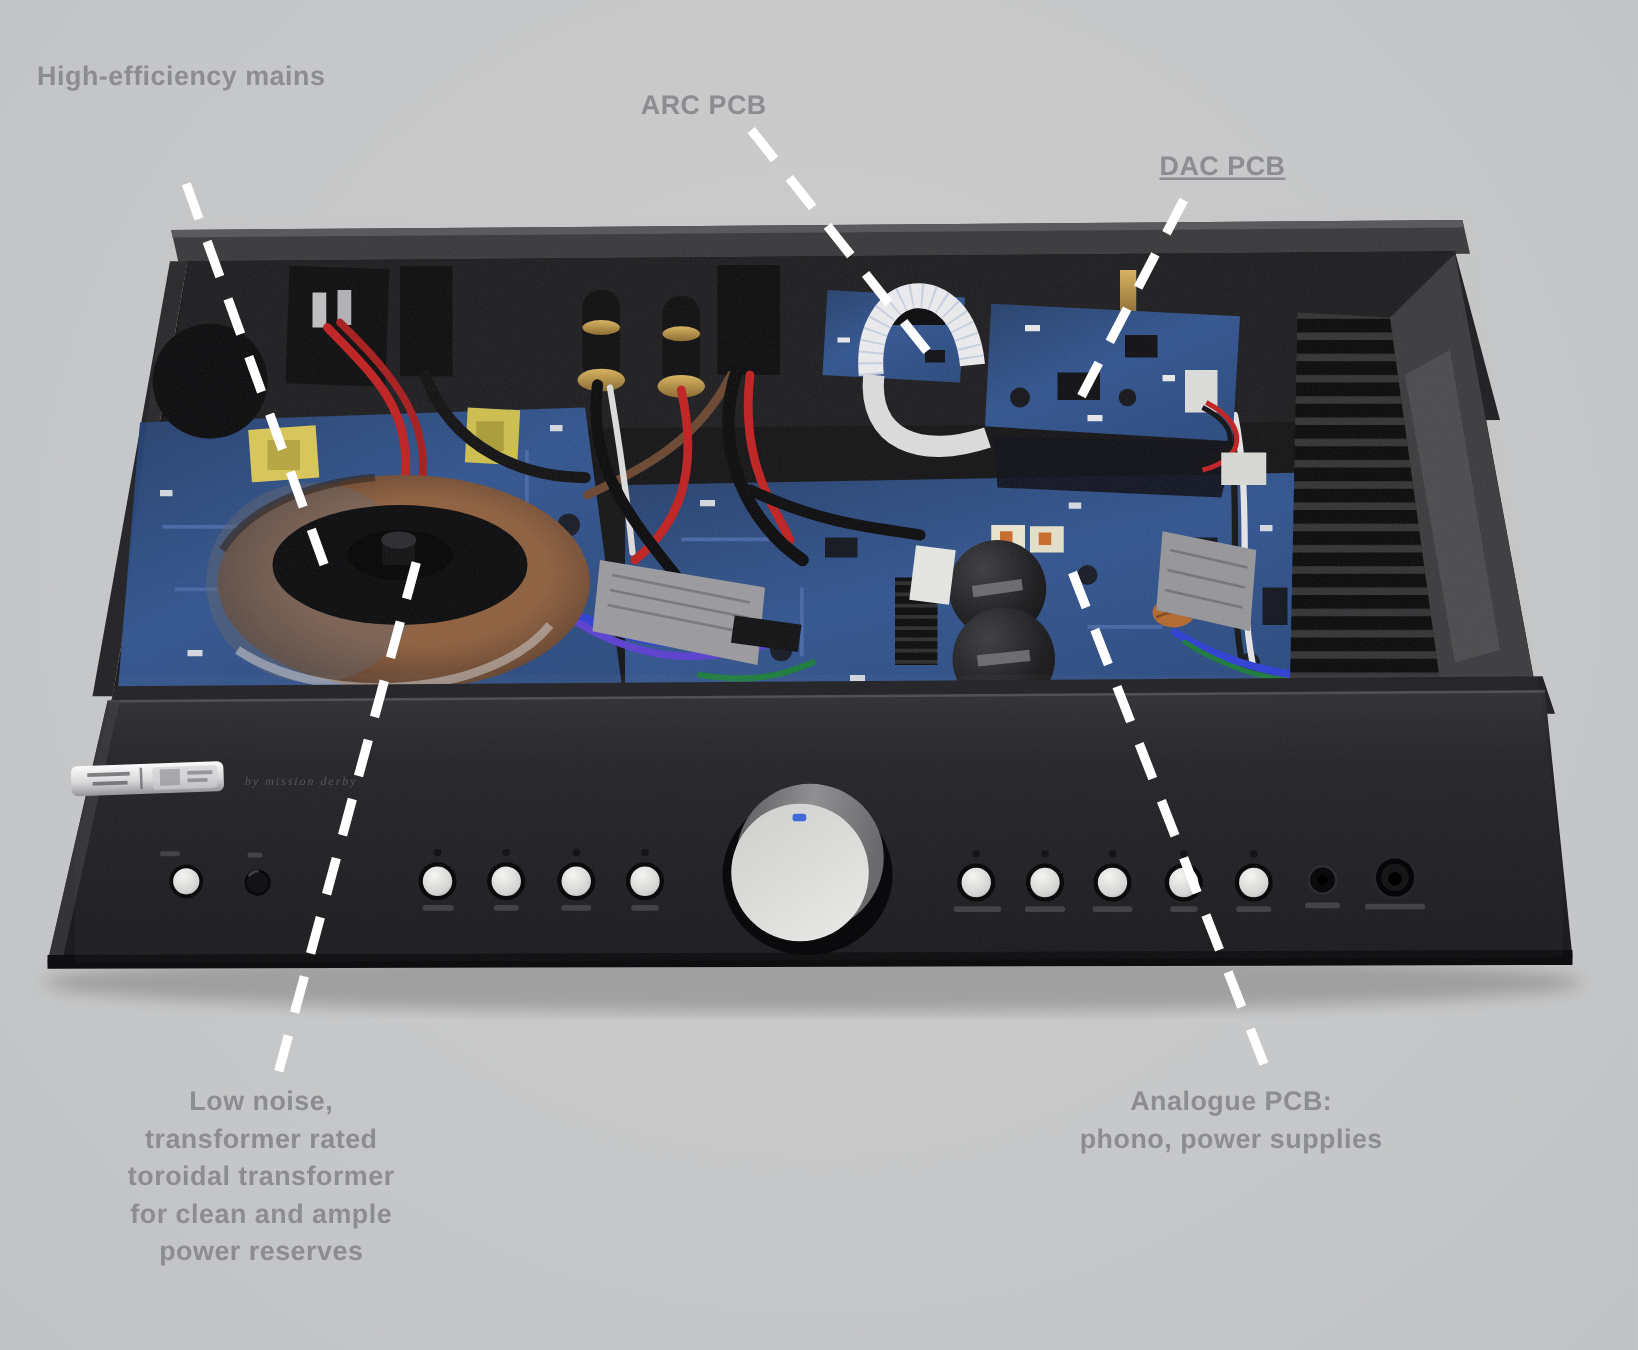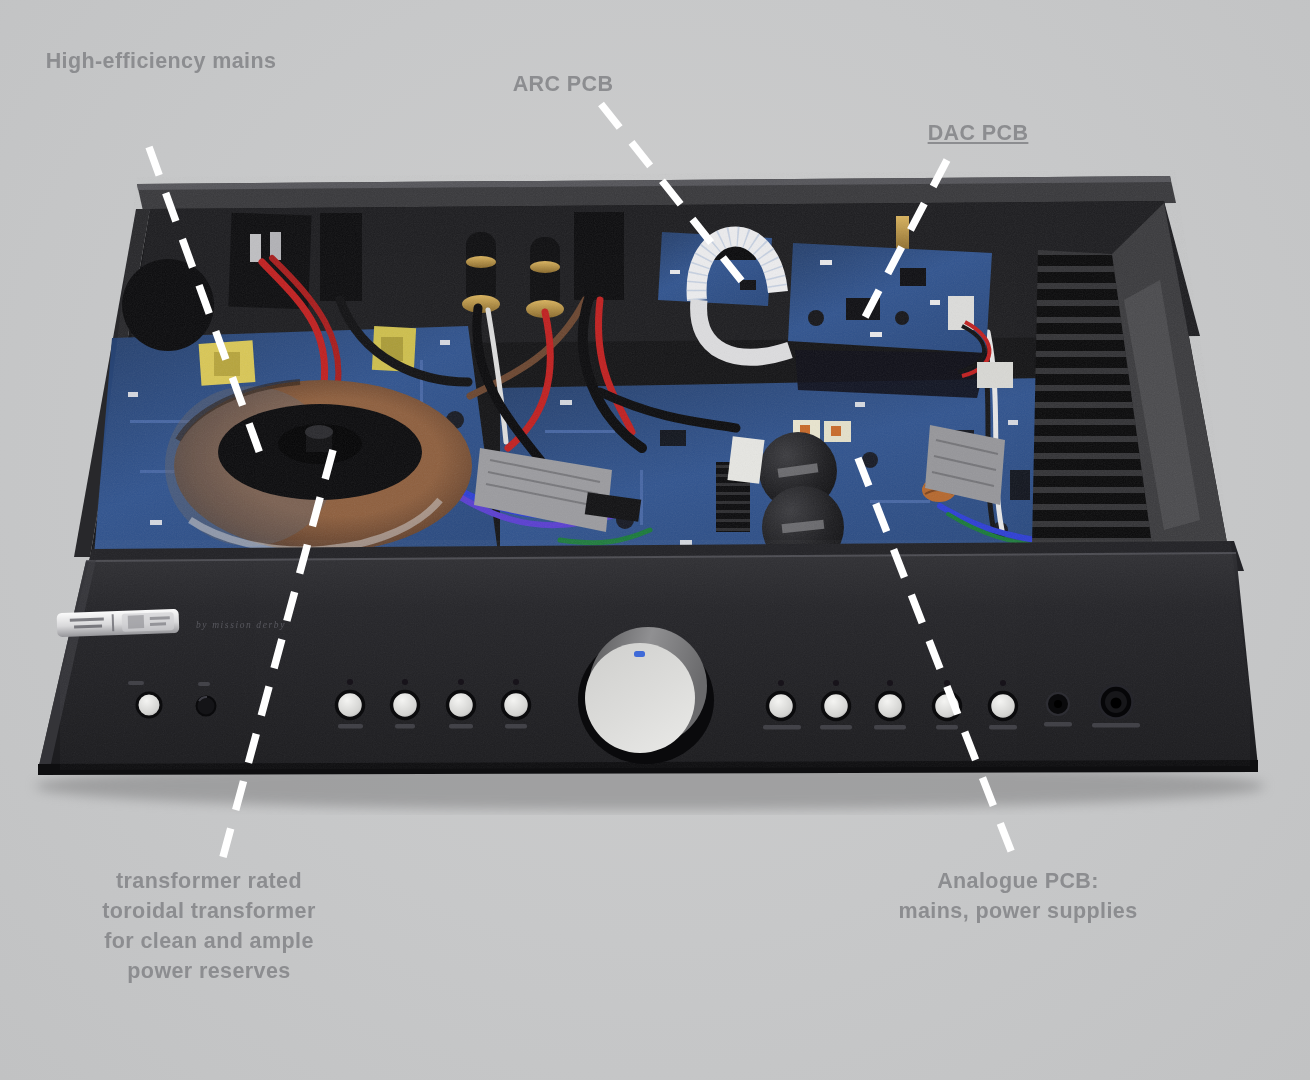--- a/index.html
+++ b/index.html
@@ -353,37 +353,38 @@
 
   <g stroke="#ffffff" stroke-width="7.5" stroke-dasharray="30 19" fill="none">
     <line x1="149" y1="147" x2="263" y2="462"></line>
     <line x1="601" y1="104" x2="744" y2="284"></line>
     <line x1="947" y1="160" x2="862" y2="323"></line>
     <line x1="333" y1="450" x2="223" y2="857"></line>
     <line x1="858" y1="458" x2="1013" y2="856"></line>
   </g>
 </svg>
 
-<div class="ann" style="left:0px;top:46px;width:290px;margin-left:16px;">
+<div class="ann" style="left:0px;top:46px;width:290px;">
   <div>High-efficiency mains</div>
 </div>
 
 <div class="ann" style="left:463px;top:69px;width:200px;">
   <div>ARC PCB</div>
 </div>
 
 <div class="ann" style="left:878px;top:118px;width:200px;text-decoration:underline;">
   <div>DAC PCB</div>
 </div>
 
 <div class="ann" style="left:59px;top:866px;width:300px;">
+  <div>Low noise,</div>
   <div>transformer rated</div>
   <div>toroidal transformer</div>
   <div>for clean and ample</div>
   <div>power reserves</div>
 </div>
 
-<div class="ann" style="left:868px;top:866px;width:300px;">
+<div class="ann" style="left:835px;top:866px;width:300px;">
   <div>Analogue PCB:</div>
-  <div>mains, power supplies</div>
+  <div>phono, power supplies</div>
 </div>
 
 </div>
 
 </body></html>

